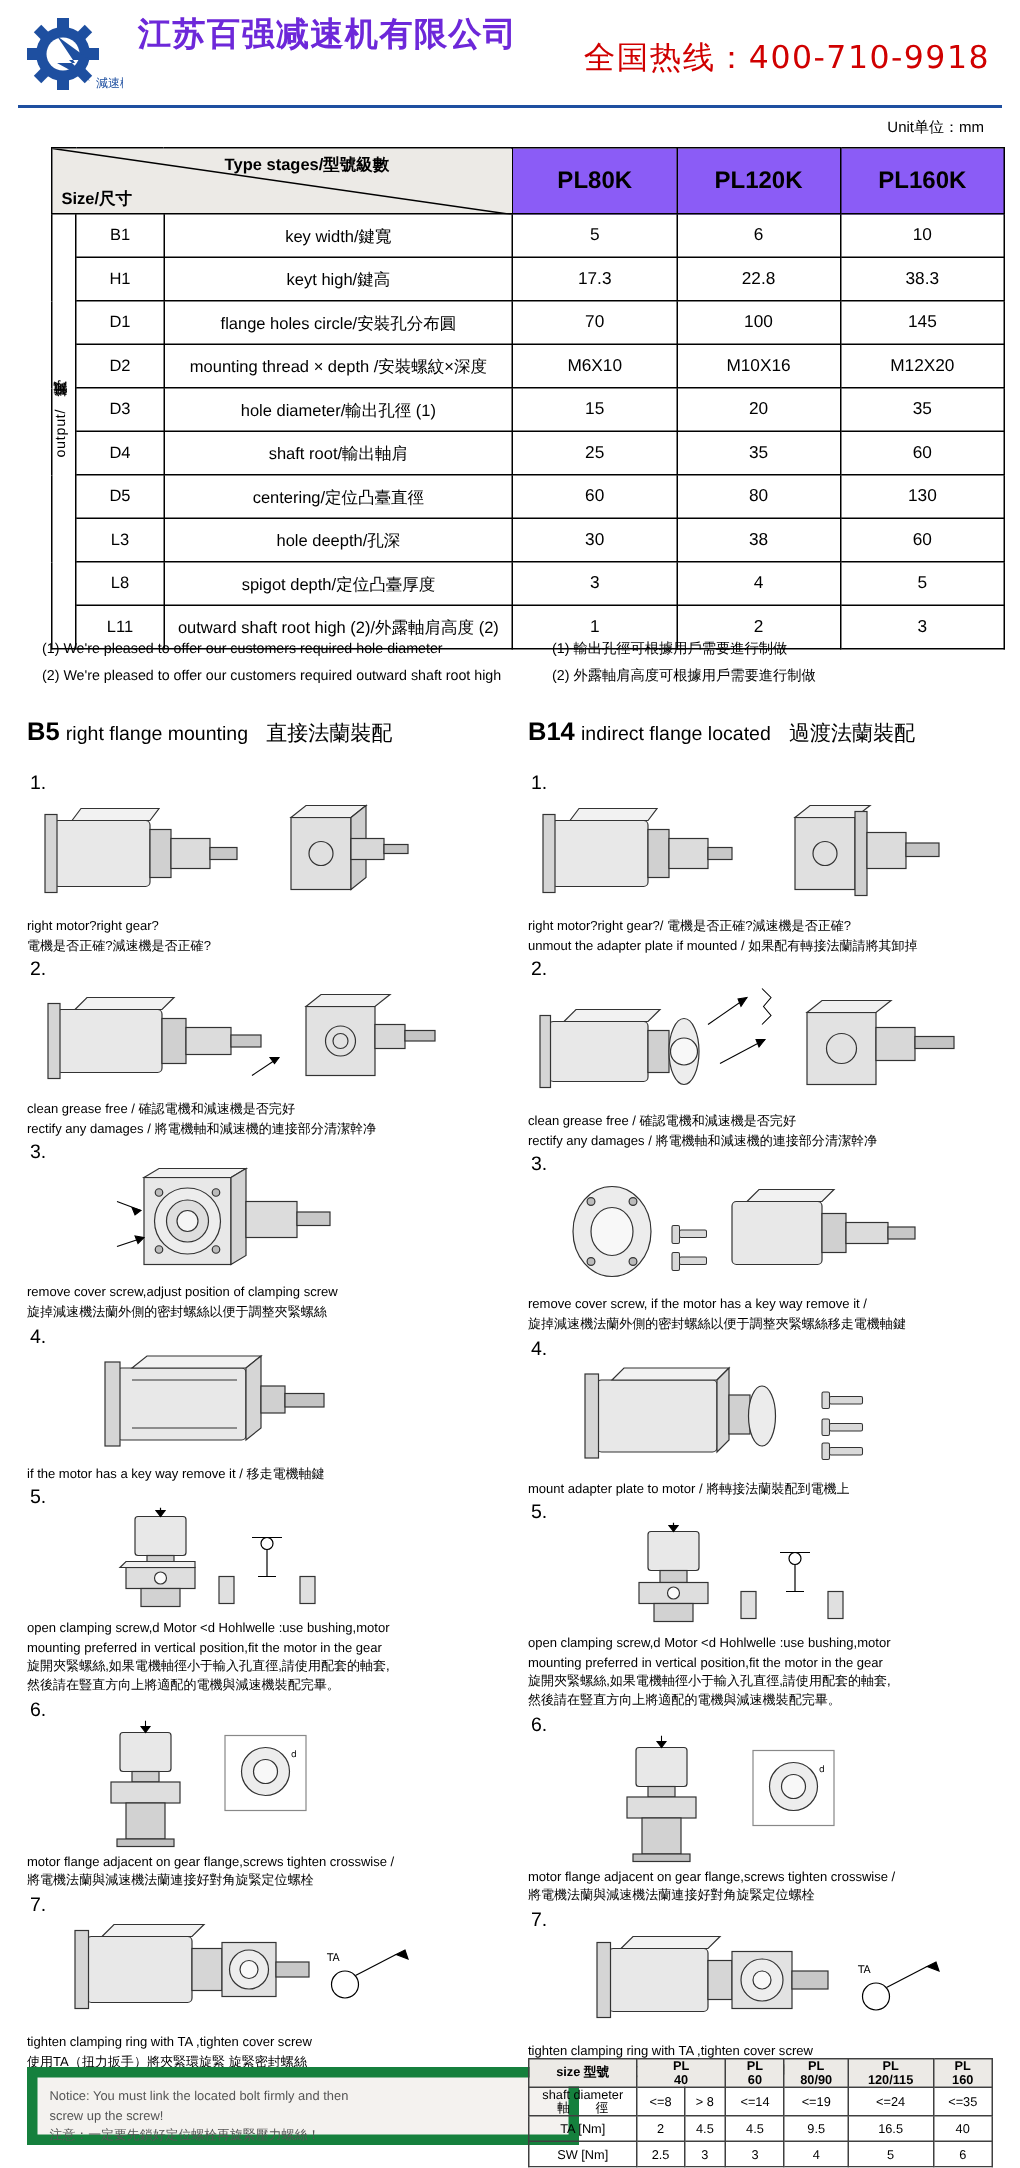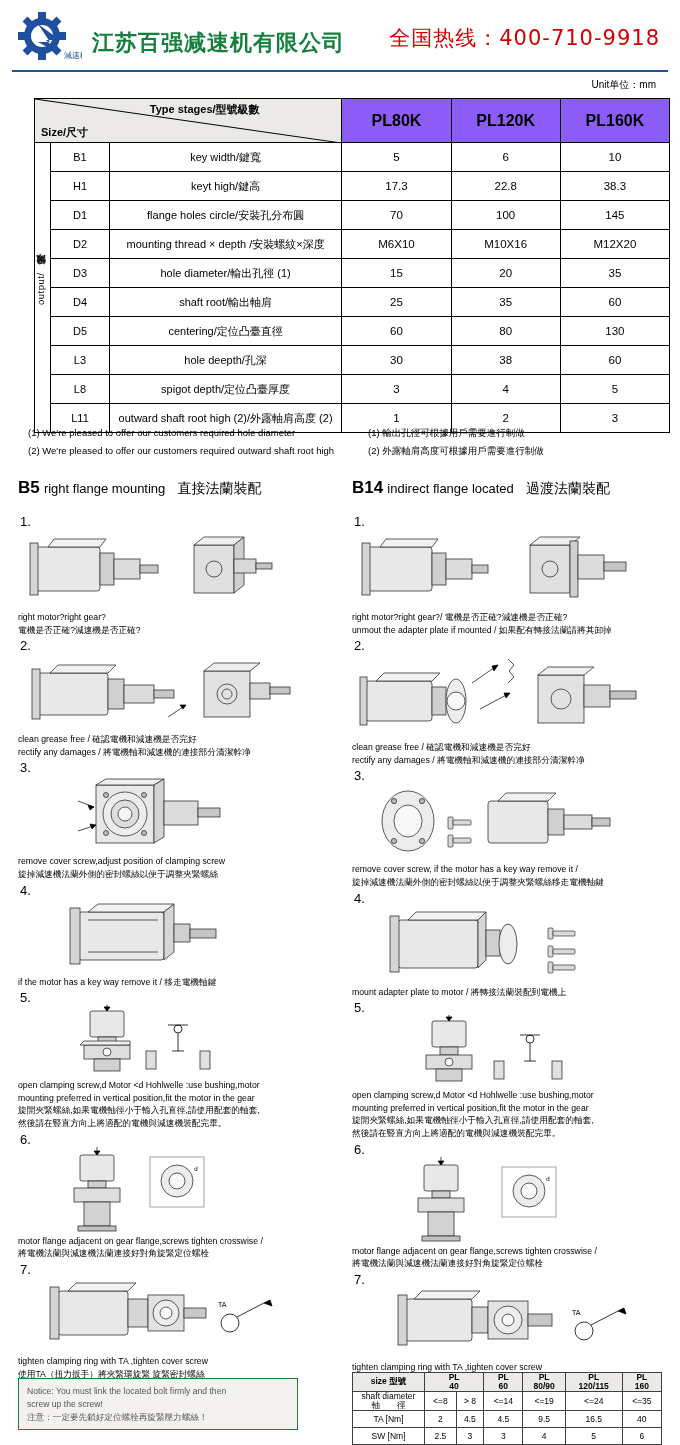--- a/index.html
+++ b/index.html
@@ -11,22 +11,22 @@
     color:#000;
     position:relative;
     overflow:hidden;
   }
   .page { width:680px; height:1445px; position:relative; }
 
   
   .header { height:72px; position:relative; }
   .logo-wrap { position:absolute; left:16px; top:10px; width:66px; height:52px; }
   .company-name {
-    position:absolute; left:92px; top:28px;
-    font-size:22px; color:#15803d; font-weight:bold; letter-spacing:1px;
+    position:absolute; left:92px; top:8px;
+    font-size:22px; color:#6d28d9; font-weight:bold; letter-spacing:1px;
     font-family:"DejaVu Sans", sans-serif;
   }
   .hotline {
     position:absolute; right:20px; top:24px;
     font-size:21px; color:#d00000; font-weight:normal; letter-spacing:1px;
     font-family:"DejaVu Sans", sans-serif;
   }
   .header-rule { position:absolute; left:12px; right:12px; top:70px; height:2px; background:#1e4fa0; }
 
   .unit-line {
@@ -74,22 +74,22 @@
   .step { position:relative; margin-top:2px; }
   .step-num { font-size:13px; font-weight:normal; margin:2px 0 0 2px; }
   .cap { font-size:8.7px; line-height:1.45; margin-top:2px; }
   .art { position:relative; }
 
   
   svg { display:block; }
 
   
   .notice {
-    position:absolute; left:18px; top:1378px; width:280px; height:52px;
-    border:1px solid #15803d; background:#f4f2ef; padding:6px 8px;
+    position:absolute; left:18px; top:1378px; width:368px; height:52px;
+    border:7px solid #15803d; background:#f4f2ef; padding:6px 8px;
     font-size:8.6px; line-height:1.5; color:#555;
   }
 
   
   .smalltable { position:absolute; left:352px; top:1372px; width:310px; }
   table.st { border-collapse:collapse; width:310px; font-size:8.5px; }
   table.st td, table.st th { border:1px solid #404040; text-align:center; height:17px; padding:0 2px;margin-left:20px; }
   table.st th { background:#eceae6; font-weight:bold; }
   .st-lbl { text-align:left; padding-left:4px; width:72px; }
   .st-two { line-height:1.05; }

